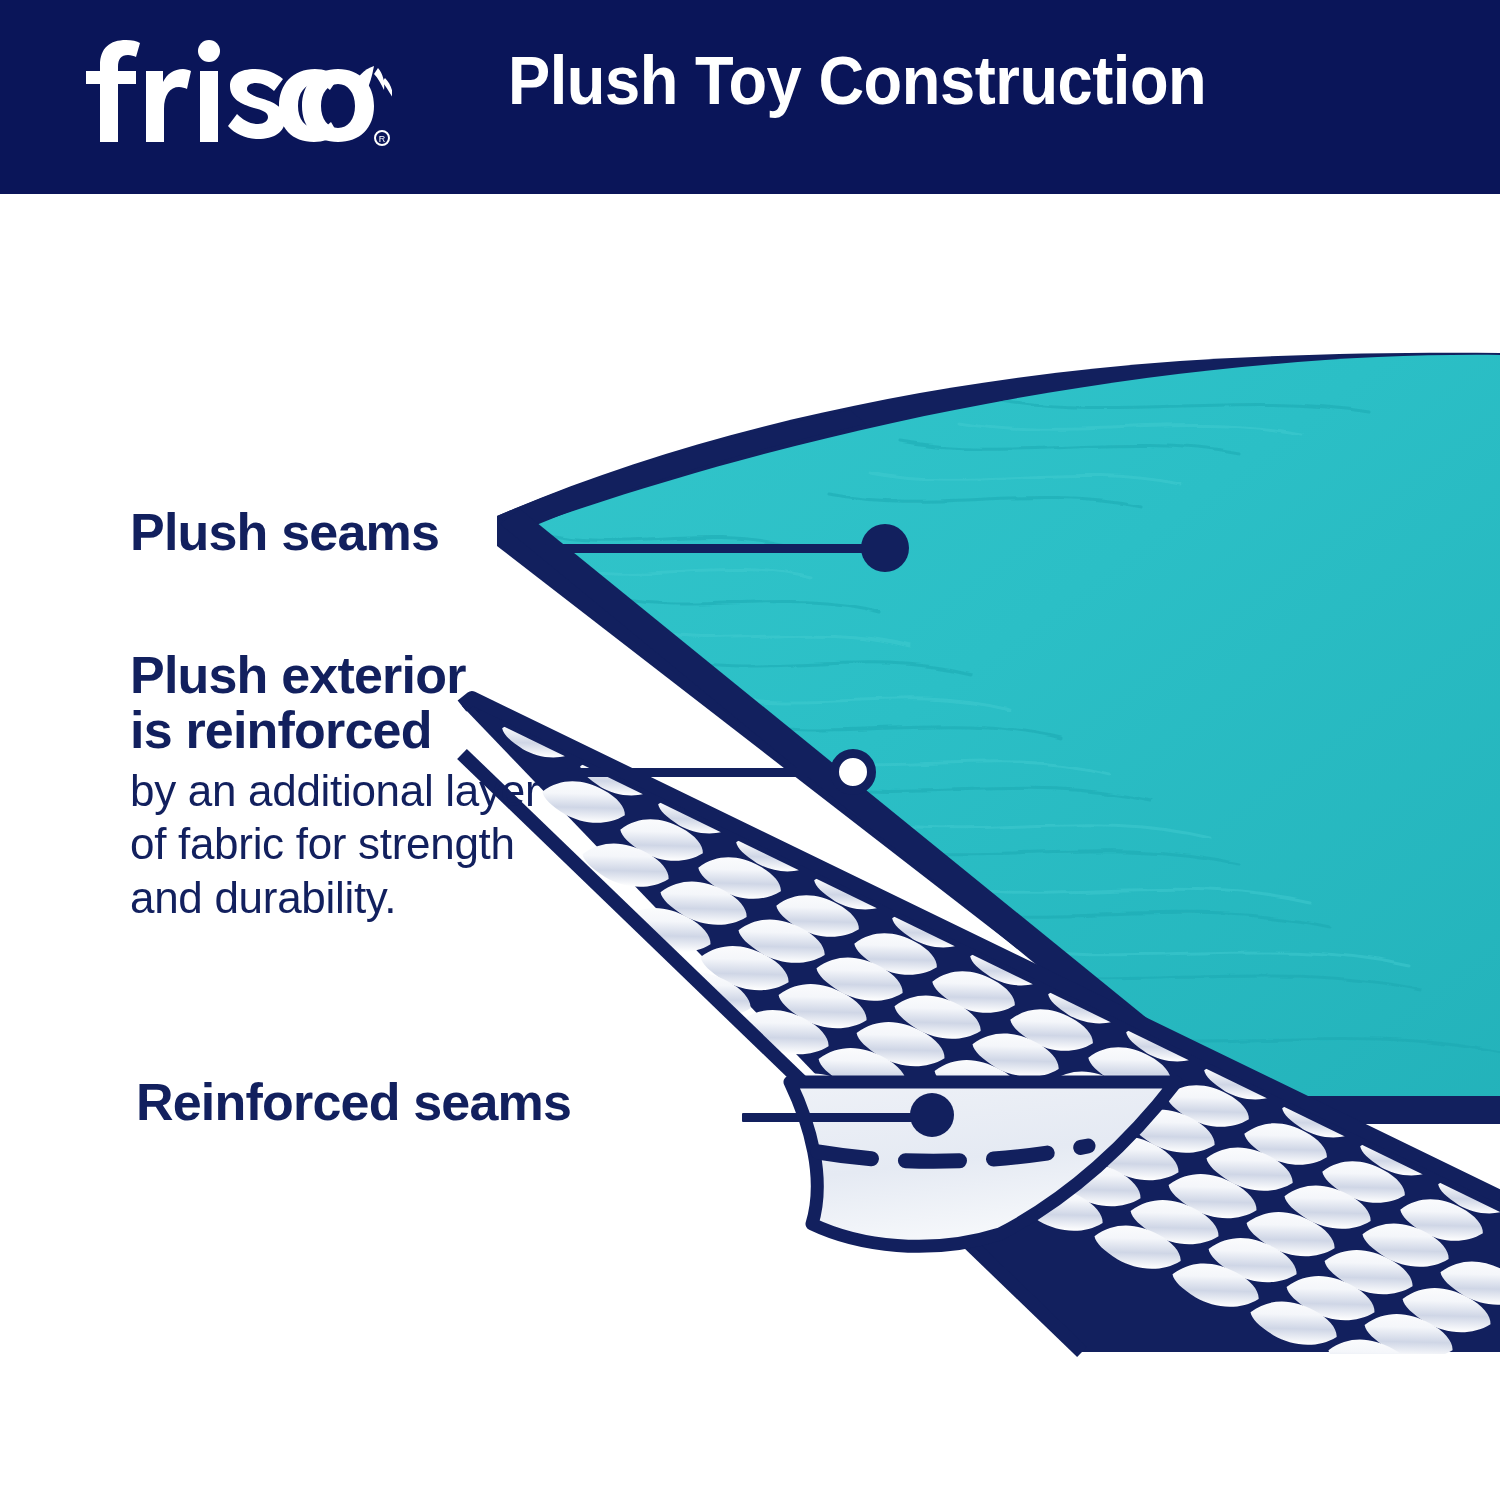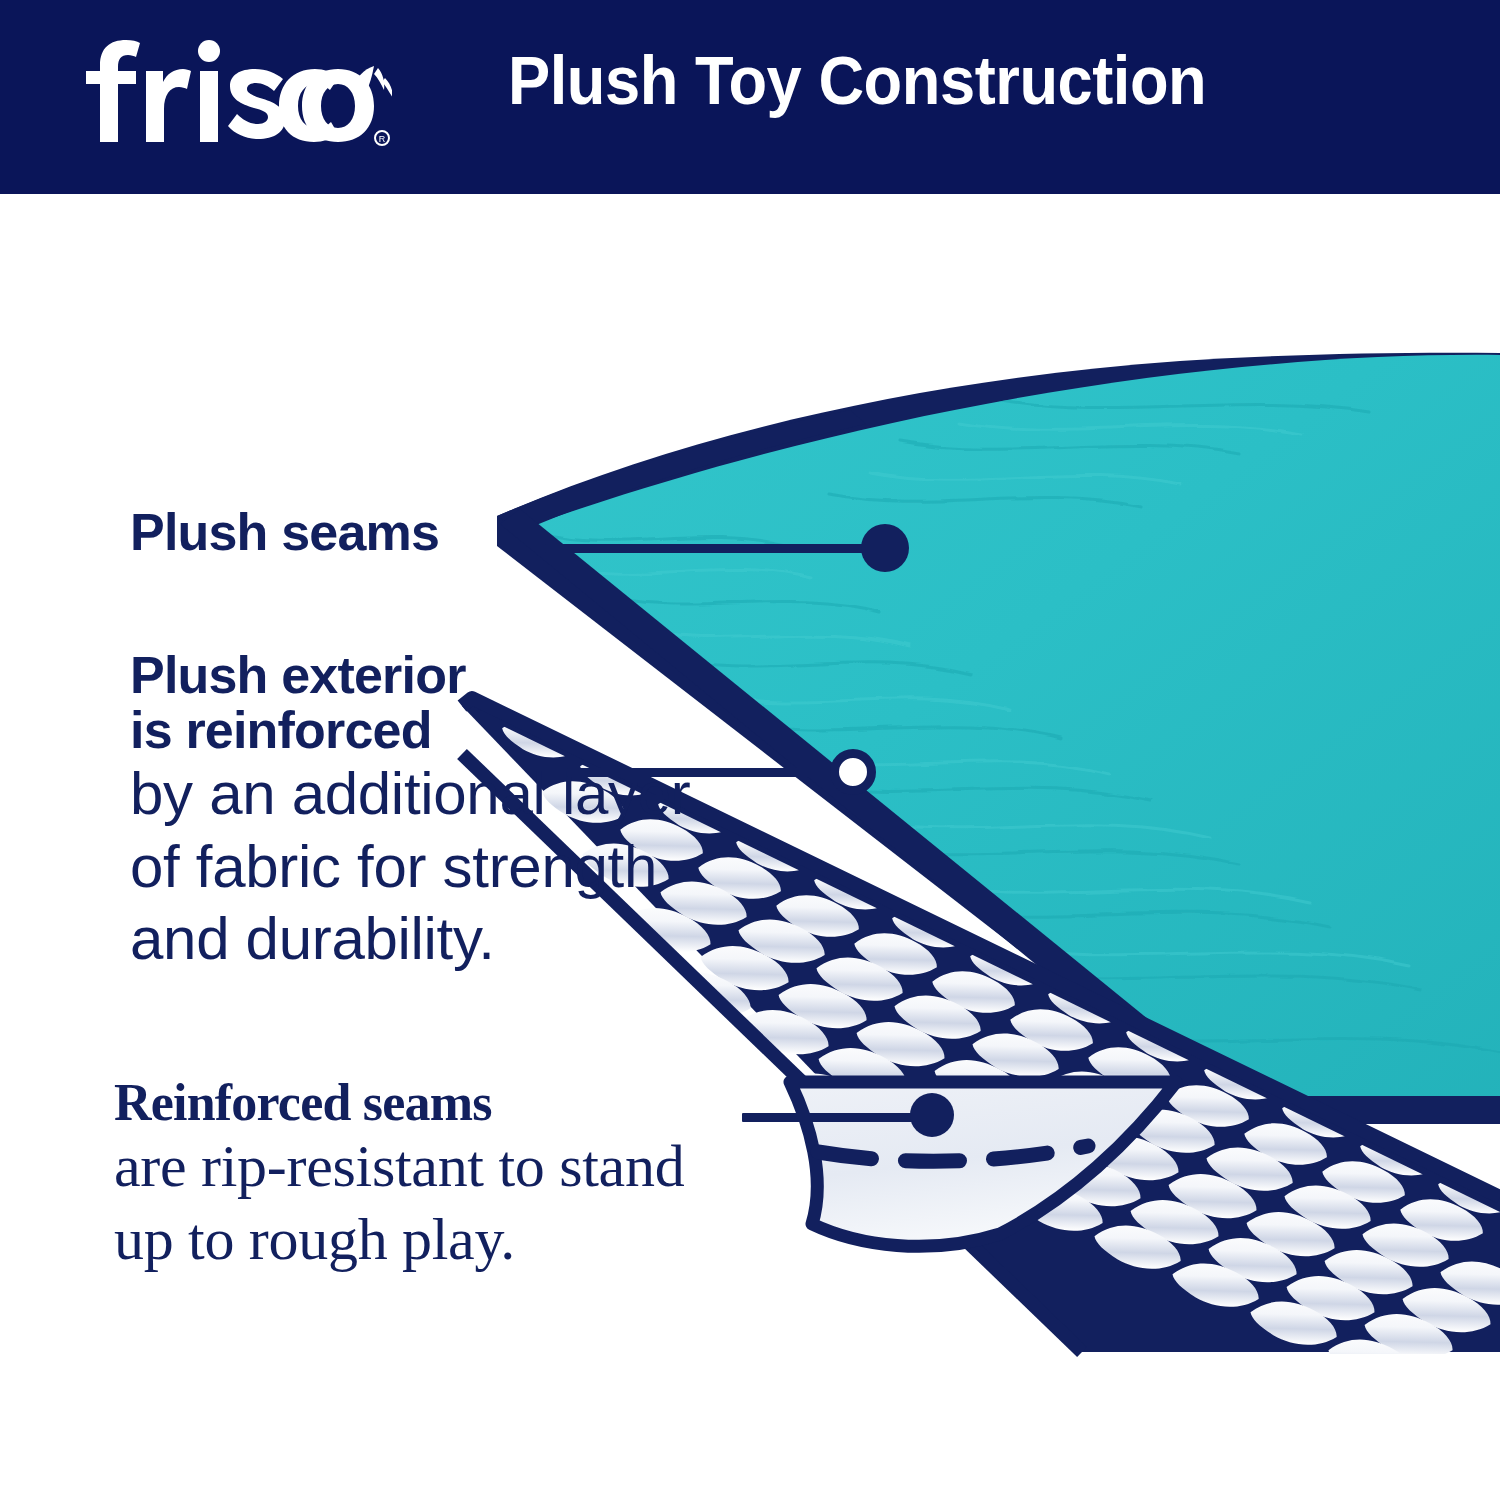--- a/index.html
+++ b/index.html
@@ -38,27 +38,28 @@
   .illo{position:absolute;left:0;top:194px;width:1500px;height:1306px;}
   .illo svg{display:block;width:1500px;height:1306px;}
 
   
   .callout{position:absolute;color:#12205e;}
   .callout .hd{
     font-weight:bold;font-size:52px;line-height:1.06;
     letter-spacing:-0.8px;white-space:pre-line;
   }
   .callout .bd{
-    font-weight:normal;font-size:60px;line-height:1.21;
+    font-weight:normal;font-size:44px;line-height:1.21;
     letter-spacing:-0.3px;white-space:pre-line;
+    margin-top:6px;
   }
 
   #c1{left:130px;top:505px;}
   #c2{left:130px;top:648px;}
-  #c3{left:114px;top:1075px;font-family:Liberation Serif, serif;}
+  #c3{left:136px;top:1075px;}
 
   
   .leader{position:absolute;background:#12205e;height:9px;border-radius:1px;}
   #l1{left:545px;top:544px;width:345px;}
   #l2{left:567px;top:768px;width:290px;}
   #l3{left:742px;top:1113px;width:195px;}
 
   .dot{position:absolute;border-radius:50%;}
   .dot.filled{background:#12205e;}
   .dot.hollow{background:#ffffff;border:9px solid #12205e;box-sizing:border-box;}
@@ -307,22 +308,20 @@
   <div class="callout" id="c2">
     <div class="hd">Plush exterior
 is reinforced</div>
     <div class="bd">by an additional layer
 of fabric for strength
 and durability.</div>
   </div>
 
   <div class="callout" id="c3">
     <div class="hd">Reinforced seams</div>
-    <div class="bd">are rip-resistant to stand
-up to rough play.</div>
   </div>
 
   <div class="leader" id="l1"></div>
   <div class="dot filled" id="d1"></div>
 
   <div class="leader" id="l2"></div>
   <div class="dot hollow" id="d2"></div>
 
   <div class="leader" id="l3"></div>
   <div class="dot filled" id="d3"></div>

